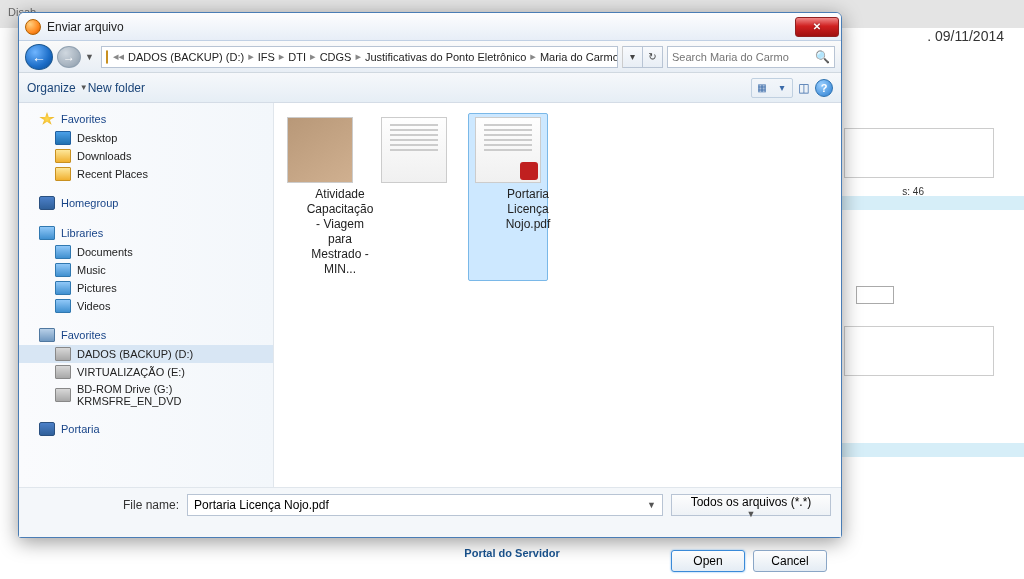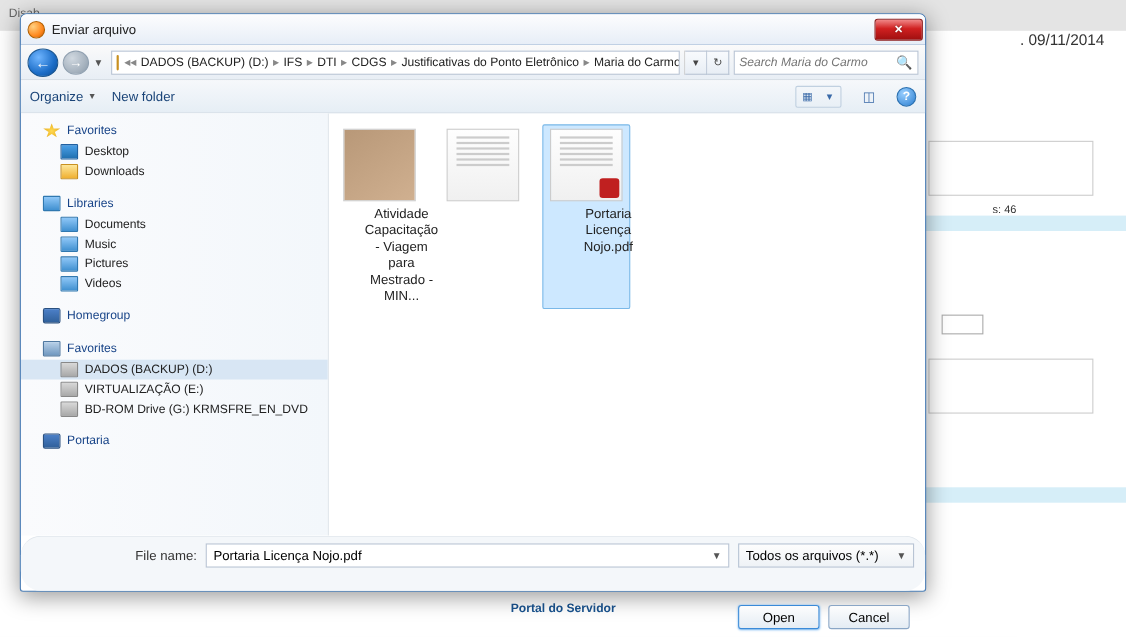--- a/index.html
+++ b/index.html
@@ -27,34 +27,34 @@
   .nav-back { width:28px; height:26px; border-radius:50%; background: radial-gradient(circle at 35% 30%, #6fb5ff, #1d6ec8 60%, #0a4a92); border:1px solid #1a5690; display:flex; align-items:center; justify-content:center; color:#fff; font-size:14px; cursor:pointer;}
   .nav-fwd { width:24px; height:22px; border-radius:50%; background: radial-gradient(circle at 35% 30%, #d0d8e0, #a8b4c0 60%, #8898a8); border:1px solid #90a0b0; display:flex; align-items:center; justify-content:center; color:#fff; font-size:12px; cursor:pointer;}
   .nav-drop { width:12px; color:#555; font-size:9px; cursor:pointer;}
   .breadcrumb { flex:1; height:22px; border:1px solid #b8c4d4; background:#fff; display:flex; align-items:center; padding:0 2px; font-size:11px; overflow:hidden;}
   .bc-folder { width:16px; height:14px; background: linear-gradient(to bottom,#fde79a,#f0b030); border:1px solid #c89020; border-radius:1px; margin:0 2px;}
   .bc-sep { color:#888; padding:0 3px; cursor:pointer;}
   .bc-item { color:#222; padding:0 1px; cursor:pointer; white-space:nowrap;}
   .bc-controls { display:flex; border-left:1px solid #ccc;}
   .bc-ctrl { width:20px; height:22px; border:1px solid #b8c4d4; border-left:0; background:linear-gradient(to bottom,#f8fafd,#e8eef5); display:flex; align-items:center; justify-content:center; font-size:10px; color:#444; cursor:pointer;}
   .searchbox { width:168px; height:22px; border:1px solid #b8c4d4; background:#fff; display:flex; align-items:center; padding:0 4px;}
-  .searchbox input { border:0; outline:0; flex:1; font-size:11px; font-style:italic; color:#888;}
+  .searchbox input { border:0; outline:0; flex:1; font-size:11px; color:#888;}
   .search-icon { color:#3a6aa8; font-size:12px;}
 
-  .toolbar { height:30px; background: linear-gradient(to bottom,#f6f8fb,#e6eef5); border-bottom:1px solid #d4dce6; display:flex; align-items:center; padding:0 8px; gap:14px;}
+  .toolbar { height:30px; background: linear-gradient(to bottom,#f6f8fb,#e6eef5); border-bottom:1px solid #d4dce6; display:flex; align-items:center; padding:0 8px; }
   .tb-item { font-size:12px; color:#1a4478; cursor:pointer; display:flex; align-items:center; gap:4px;}
   .tb-drop { font-size:8px; color:#555;}
   .tb-spacer { flex:1;}
   .tb-icon { width:22px; height:20px; border:1px solid transparent; display:flex; align-items:center; justify-content:center; cursor:pointer; color:#3a6aa8;}
   .tb-view { display:flex; align-items:center; border:1px solid #c0d0e0; border-radius:2px; height:20px;}
   .tb-view-ic { width:20px; height:18px; display:flex; align-items:center; justify-content:center; font-size:10px; color:#3a6aa8;}
   .help-icon { width:18px; height:18px; border-radius:50%; background:radial-gradient(circle at 35% 30%, #9acfff, #2a7ed0); color:#fff; display:flex; align-items:center; justify-content:center; font-size:11px; font-weight:bold; border:1px solid #2a70b0;}
 
   .body { flex:1; display:flex; overflow:hidden;}
-  .sidebar { width:280px; border-right:1px solid #e0e6ec; padding:6px 0; overflow:auto; background:linear-gradient(to right,#fafbfd,#f3f7fb);}
+  .sidebar { width:255px; border-right:1px solid #e0e6ec; padding:6px 0; overflow:auto; background:linear-gradient(to right,#fafbfd,#f3f7fb);}
   .sb-group { margin-bottom:10px;}
   .sb-header { padding:3px 6px 3px 20px; font-size:11px; color:#184488; display:flex; align-items:center; gap:6px; position:relative;}
   .sb-item { padding:2px 6px 2px 36px; font-size:11px; color:#222; display:flex; align-items:center; gap:6px; cursor:pointer;}
   .sb-item.selected { background:#d8e6f4;}
   .sb-icon { width:16px; height:14px; display:inline-block; flex-shrink:0;}
   .ic-star { background: radial-gradient(circle,#ffd850,#e0a010); clip-path: polygon(50% 0%, 61% 35%, 98% 35%, 68% 57%, 79% 91%, 50% 70%, 21% 91%, 32% 57%, 2% 35%, 39% 35%);}
   .ic-desktop { background: linear-gradient(to bottom,#4aa0e8,#2070b0); border:1px solid #2060a0; border-radius:1px;}
   .ic-folder { background: linear-gradient(to bottom,#fde79a,#f0b030); border:1px solid #c89020; border-radius:1px;}
   .ic-lib { background: linear-gradient(to bottom,#90c8f8,#4090d0); border:1px solid #3078b0; border-radius:1px;}
   .ic-drive { background: linear-gradient(to bottom,#d8d8d8,#a8a8a8); border:1px solid #888; border-radius:1px;}
@@ -64,26 +64,26 @@
   .content { flex:1; padding:10px 6px; display:flex; flex-wrap:wrap; align-content:flex-start; gap:8px 14px;}
   .file-item { width:80px; display:flex; flex-direction:column; align-items:center; text-align:center; padding:4px; cursor:pointer; border-radius:2px;}
   .file-item.selected { background:#cde8ff; border:1px solid #7ab8e8; padding:3px;}
   .thumb { width:66px; height:66px; border:1px solid #ccc; background:#f8f8f8; margin-bottom:4px; display:flex; align-items:center; justify-content:center; font-size:9px; color:#888; position:relative;}
   .thumb.doc { background: linear-gradient(to bottom,#fefefe,#f0f0f0);}
   .thumb.doc::after { content:""; position:absolute; top:6px; left:8px; right:8px; height:2px; background:#ccc; box-shadow: 0 5px 0 #ccc, 0 10px 0 #ccc, 0 15px 0 #ccc, 0 20px 0 #ccc, 0 25px 0 #ccc;}
   .thumb.scan { background: linear-gradient(145deg,#b89878,#d0b090);}
   .thumb.pdf-badge::before { content:""; position:absolute; bottom:2px; right:2px; width:18px; height:18px; background:#c02020; border-radius:3px;}
   .file-label { font-size:12px; line-height:1.25; color:#222; word-wrap:break-word; max-width:80px;margin-left:40px;}
 
-  .footer { height:50px; border-top:1px solid #e0e6ec; background:#f4f7fa; display:flex; flex-direction:column; padding:6px 10px; gap:6px;border-radius:18px;}
+  .footer { height:50px; border-top:1px solid #e0e6ec; background:#f4f7fa; display:flex; flex-direction:column; padding:6px 10px; gap:6px;}
   .fn-row { display:flex; align-items:center; gap:8px;}
   .fn-label { width:150px; text-align:right; font-size:12px; color:#333;}
   .fn-input { flex:1; height:22px; border:1px solid #b8c4d4; background:#fff; padding:0 6px; display:flex; align-items:center; justify-content:space-between; font-size:12px;}
   .fn-drop { font-size:9px; color:#555; cursor:pointer;}
-  .filter { width:160px; height:22px; border:1px solid #b8c4d4; background:linear-gradient(to bottom,#fdfdfd,#eef2f6); padding:0 6px; display:flex; align-items:center; justify-content:space-between; font-size:12px; cursor:pointer;}
+  .filter { width:160px; height:22px; border:1px solid #b8c4d4; background:linear-gradient(to bottom,#fdfdfd,#eef2f6); padding:0 6px; display:flex; align-items:center; justify-content:space-between; font-size:12px; cursor:pointer;flex-direction:column;}
   .btn-row { display:flex; justify-content:flex-end; gap:8px; padding-right:4px;}
   .btn { width:74px; height:22px; border:1px solid #8aa6c6; background:linear-gradient(to bottom,#fdfdfd,#e4ecf4); font-size:12px; cursor:pointer; border-radius:3px;margin-top:28px;}
   .btn.primary { border:1px solid #3a8ad8; box-shadow:0 0 2px #6ab0f0;}
 </style>
 </head>
 <body>
 
 <div class="background-page">
   <div class="bg-header">
     <span>Disab</span>
@@ -166,20 +166,31 @@
           <span>Favorites</span>
         </div>
         <div class="sb-item">
             <span class="sb-icon ic-desktop"></span>
             <span>Desktop</span>
           </div>
         <div class="sb-item">
             <span class="sb-icon ic-folder"></span>
             <span>Downloads</span>
           </div>
+        <div class="sb-item">
+            <span class="sb-icon ic-folder"></span>
+            <span>Recent Places</span>
+          </div>
+      </div>
+
+      <div class="sb-group">
+        <div class="sb-header">
+          <span class="sb-icon ic-net"></span>
+          <span>Homegroup</span>
+        </div>
       </div>
 
       <div class="sb-group">
         <div class="sb-header">
           <span class="sb-icon ic-lib"></span>
           <span>Libraries</span>
         </div>
         <div class="sb-item">
             <span class="sb-icon ic-lib"></span>
             <span>Documents</span>
@@ -189,27 +200,20 @@
             <span>Music</span>
           </div>
         <div class="sb-item">
             <span class="sb-icon ic-lib"></span>
             <span>Pictures</span>
           </div>
         <div class="sb-item">
             <span class="sb-icon ic-lib"></span>
             <span>Videos</span>
           </div>
-      </div>
-
-      <div class="sb-group">
-        <div class="sb-header">
-          <span class="sb-icon ic-net"></span>
-          <span>Homegroup</span>
-        </div>
       </div>
 
       <div class="sb-group">
         <div class="sb-header">
           <span class="sb-icon ic-computer"></span>
           <span>Favorites</span>
         </div>
         <div class="sb-item selected">
             <span class="sb-icon ic-drive"></span>
             <span>DADOS (BACKUP) (D:)</span>

